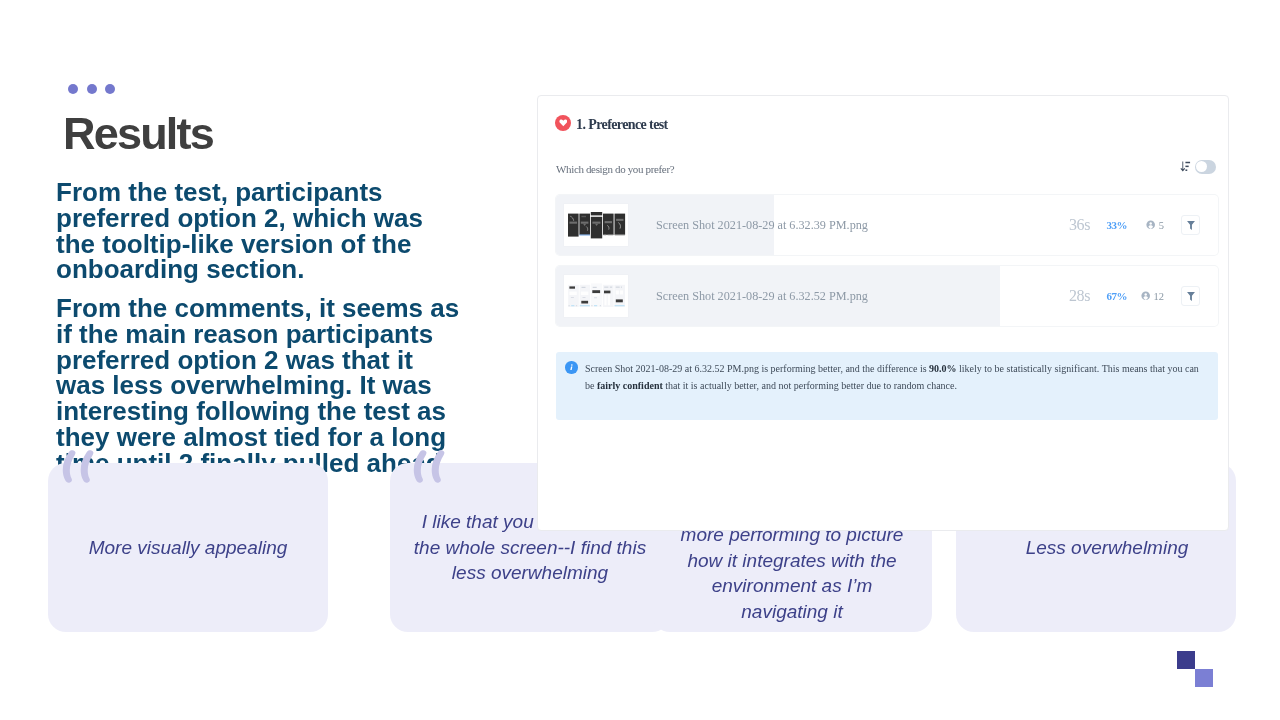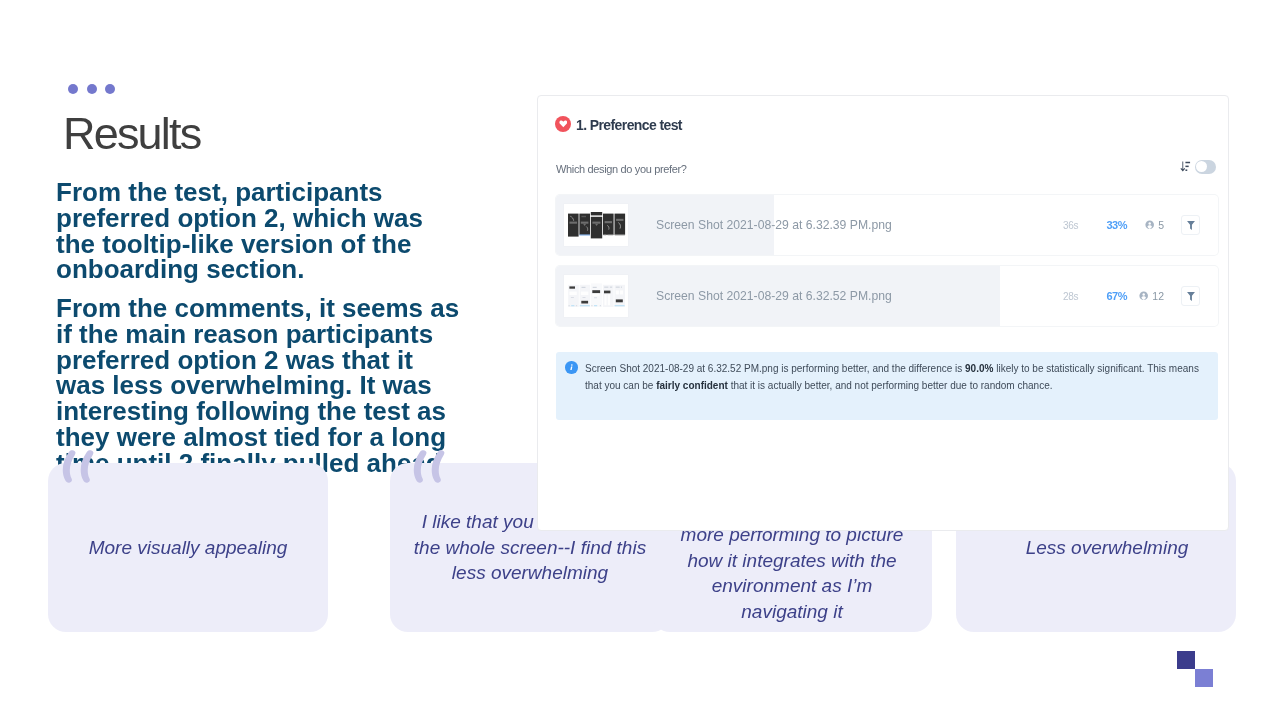--- a/index.html
+++ b/index.html
@@ -10,21 +10,21 @@
     overflow: hidden;
   }
   .slide { position: relative; width: 1280px; height: 720px; }
 
   
   .dots { position: absolute; left: 68px; top: 84px; display: flex; gap: 8.5px; }
   .dot { width: 10px; height: 10px; border-radius: 50%; background: #7478CD; }
 
   .title {
     position: absolute; left: 63px; top: 111px;
-    font-size: 45px; font-weight: 400; color: #3F3F3F;
+    font-size: 45px; font-weight: 700; color: #3F3F3F;
     letter-spacing: -1.8px; line-height: 46px;
   }
 
   .body-text {
     position: absolute; left: 56px; top: 180px; width: 405px;
     font-size: 26px; line-height: 25.8px; color: #0c4a6e; font-weight: bold;
   }
   .body-text p + p { margin-top: 12.8px; }
 
   
@@ -49,21 +49,21 @@
   }
 
   
   .sq1 { position: absolute; left: 1177px; top: 651px; width: 18px; height: 18px; background: #3B3C8C; }
   .sq2 { position: absolute; left: 1195px; top: 669px; width: 18px; height: 18px; background: #7B7FD4; }
 
   
   .shot {
     position: absolute; left: 537px; top: 95px; width: 692px; height: 436px;
     background: #fff; border: 1px solid #EAEBEE; border-radius: 4px;
-    font-family: Liberation Sans, sans-serif;
+    font-family: Liberation Serif, serif;
   }
   .shot-head { position: absolute; left: 17px; top: 21px; display: flex; align-items: baseline; gap: 5px; }
   .heart-badge { width: 16px; height: 16px; border-radius: 50%; background: #F1535C; flex:none; position:relative; top:-2px;
                  display: flex; align-items: center; justify-content: center; }
   .shot-head-title { font-size: 14px; font-weight: 700; color: #2E3B4E; letter-spacing: -0.6px; }
   .q-label { position: absolute; left: 18px; top: 67px; font-size: 11px; letter-spacing: -0.35px; color: #666F7C; }
 
   .sort-wrap { position: absolute; right: 12.5px; top: 62px; display: flex; align-items: center; gap: 4px; }
   .toggle { width: 21px; height: 13.5px; border-radius: 7px; background: #CBD5E0; position: relative; }
   .toggle-knob { position: absolute; left: 1.2px; top: 1.2px; width: 11px; height: 11px; border-radius: 50%; background: #fff; }
@@ -71,21 +71,21 @@
   .row { position: absolute; left: 18px; width: 662px; height: 60px; border-radius: 4px;
          background: #fff; overflow: hidden; box-shadow: 0 0 0 1px #F3F5F7; }
   .row.r1 { top: 99px; }
   .row.r2 { top: 170px; }
   .row-fill { position: absolute; left: 0; top: 0; height: 100%; background: #F1F3F7; }
   .row-inner { position: absolute; inset: 0; display: flex; align-items: center; }
   .thumb { margin-left: 8px; width: 64px; height: 42px; background: #fff; display: block;
            box-shadow: 0 0 0 0.5px rgba(0,0,0,0.02); }
   .row-name { margin-left: 28px; font-size: 12.2px; color: #8D99A6; }
   .row-meta { position: absolute; right: 18px; top: 0; height: 100%; width: 150px; display: flex; align-items: center; }
-  .m-time { position:absolute; right: 122px; font-size: 10px; letter-spacing: -0.4px; color: #BDC6D1; text-align: right; }
+  .m-time { position:absolute; right: 110px; font-size: 16px; letter-spacing: -0.4px; color: #BDC6D1; text-align: right; }
   .m-pct { position:absolute; right: 73px; font-size: 11px; font-weight: 700; letter-spacing: -0.5px; color: #4F9FF7; text-align: center; }
   .m-people { position:absolute; right: 36px; display: flex; align-items: center; gap: 3.5px; }
   .m-count { font-size: 10.5px; color: #8A98A5; }
   .filter-btn { position:absolute; right: 0; width: 19px; height: 20px; border: 1px solid #EDF1F5; border-radius: 3px; background: #fff;
                 display: flex; align-items: center; justify-content: center; }
 
   .info { position: absolute; left: 18px; top: 256px; width: 662px; height: 68px; background: #E4F1FC;
           border-radius: 3px; padding: 8px 14px 0 13px; }
   .info-icon { position: absolute; left: 9px; top: 9px; width: 12.5px; height: 12.5px; border-radius: 50%; background: #3B96F4;
                display: flex; align-items: center; justify-content: center; }

